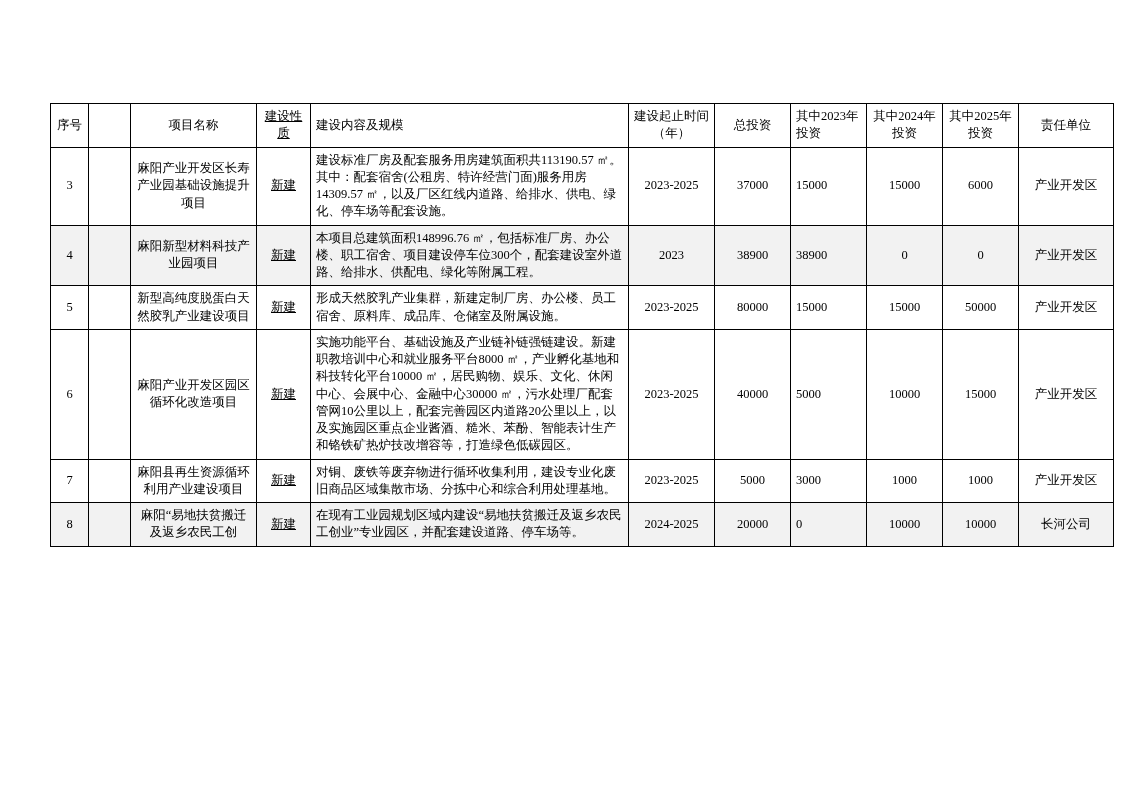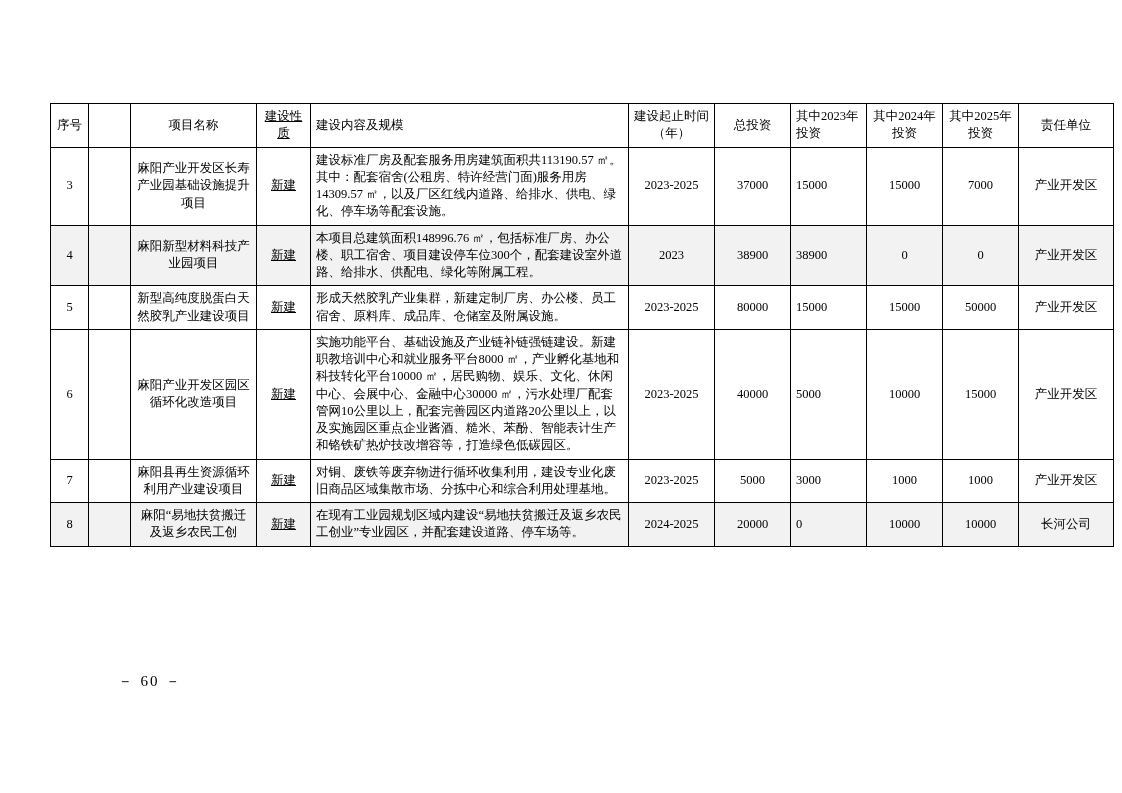--- a/index.html
+++ b/index.html
@@ -112,21 +112,21 @@
           <tr>
             <td class="c-seq">3</td>
             <td class="c-blank"></td>
             <td class="c-name">麻阳产业开发区长寿产业园基础设施提升项目</td>
             <td class="c-nature">新建</td>
             <td class="c-content">建设标准厂房及配套服务用房建筑面积共113190.57 ㎡。其中：配套宿舍(公租房、特许经营门面)服务用房14309.57 ㎡，以及厂区红线内道路、给排水、供电、绿化、停车场等配套设施。</td>
             <td class="c-period">2023-2025</td>
             <td class="c-total">37000</td>
             <td class="c-y2023">15000</td>
             <td class="c-y2024">15000</td>
-            <td class="c-y2025">7000</td>
+            <td class="c-y2025">6000</td>
             <td class="c-unit">产业开发区</td>
           </tr>
           <tr class="row-shaded">
             <td class="c-seq">4</td>
             <td class="c-blank"></td>
             <td class="c-name">麻阳新型材料科技产业园项目</td>
             <td class="c-nature">新建</td>
             <td class="c-content">本项目总建筑面积148996.76 ㎡，包括标准厂房、办公楼、职工宿舍、项目建设停车位300个，配套建设室外道路、给排水、供配电、绿化等附属工程。</td>
             <td class="c-period">2023</td>
             <td class="c-total">38900</td>
@@ -184,15 +184,14 @@
             <td class="c-total">20000</td>
             <td class="c-y2023">0</td>
             <td class="c-y2024">10000</td>
             <td class="c-y2025">10000</td>
             <td class="c-unit">长河公司</td>
           </tr>
         </tbody>
     </table>
   </div>
 
-  <div class="page-number">－ 60 －</div>
 
 </div>
 
 </body></html>

